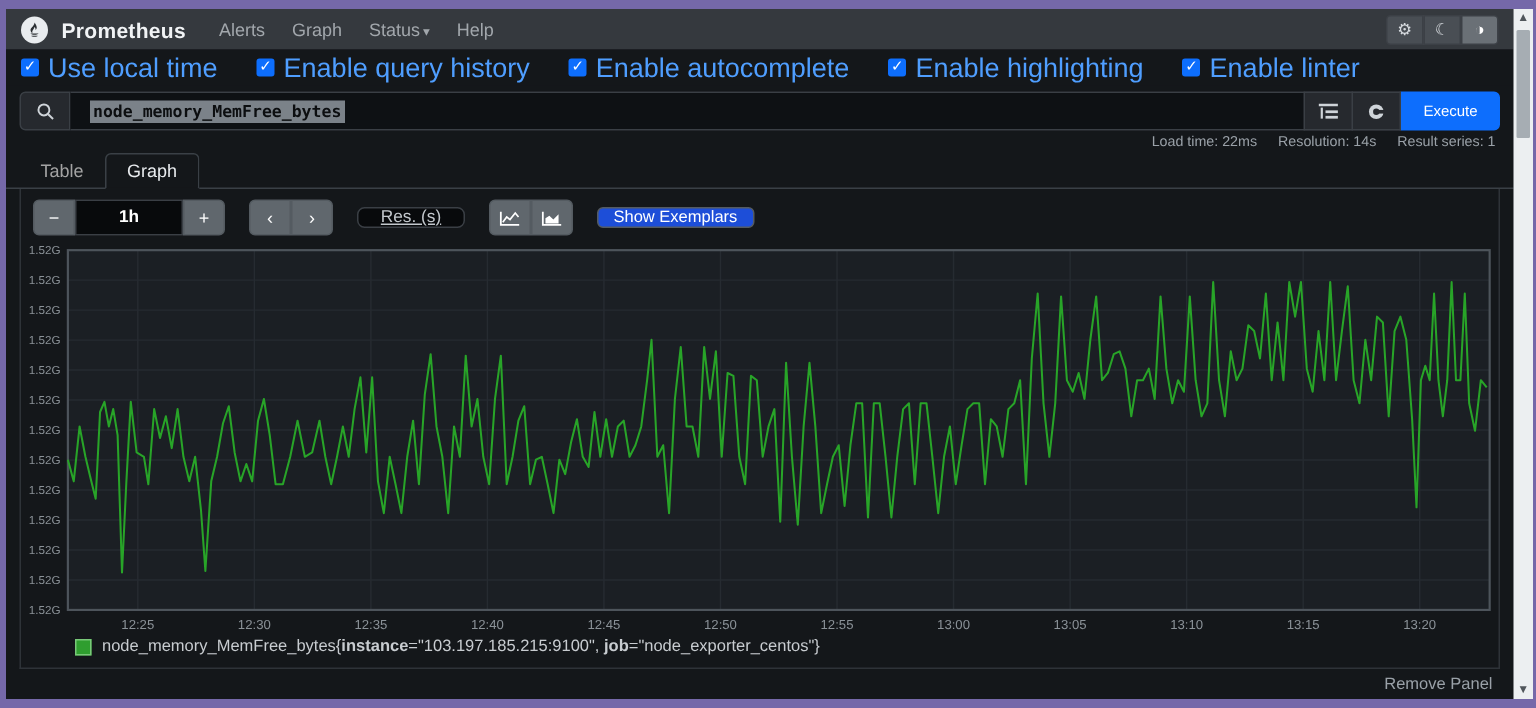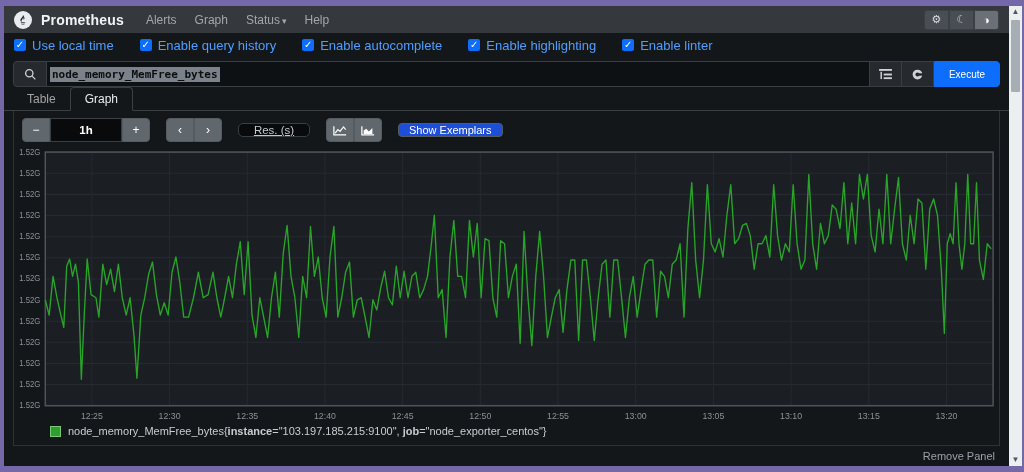--- a/index.html
+++ b/index.html
@@ -25,28 +25,28 @@
                font-size:11px; border:1px solid #3c4046; }
   .theme-btn:first-child { border-radius:3px 0 0 3px; }
   .theme-btn:last-child  { border-radius:0 3px 3px 0; background:#6a7076; color:#fff; }
 
   
   .options { height:24px; display:flex; align-items:center; padding:0 10px;
              background:#14171a; flex-shrink:0; }
   .opt { display:flex; align-items:center; margin-right:26px; }
   .cb { width:12px; height:12px; background:#0d6efd; border-radius:2px; color:#fff;
         font-size:10px; line-height:12px; text-align:center; margin-right:6px; }
-  .opt span.lbl { color:#4f9eff; font-size:13px; }
+  .opt span.lbl { color:#4f9eff; font-size:18px; }
 
   
   .query-row { display:flex; margin:4px 9px 0 9px; height:26px; flex-shrink:0; }
   .q-addon { width:34px; background:#26292e; border:1px solid #3a3f45;
              border-radius:4px 0 0 4px; display:flex; align-items:center; justify-content:center; }
   .q-input { flex:1; background:#0e1114; border:1px solid #3a3f45; border-left:none;
-             display:flex; align-items:center; padding:0 3px;
+             display:flex; align-items:center; padding:0 13px;
              font-family:"DejaVu Sans Mono", monospace; font-size:11px; }
   .q-sel { background:#7b8289; color:#0c0e10; padding:1px 2px; font-weight:700; }
   .q-btn { width:32px; background:#26292e; border:1px solid #3a3f45; border-left:none;
            display:flex; align-items:center; justify-content:center; }
   .exec-btn { width:66px; background:#0d6efd; color:#fff; border:1px solid #0d6efd;
               border-radius:0 4px 4px 0; font-size:10px; display:flex;
               align-items:center; justify-content:center; cursor:pointer; }
 
   
   .stats { height:15px; display:flex; justify-content:flex-end; align-items:center;
@@ -168,20 +168,25 @@
       <div class="q-btn">
         <svg width="13" height="13" viewBox="0 0 16 16">
             <circle cx="8" cy="8" r="6" fill="#cfd4d9"></circle>
             <circle cx="8" cy="8" r="2.6" fill="#26292e"></circle>
             <rect x="8" y="6.5" width="8" height="3" fill="#26292e"></rect>
           </svg>
       </div>
       <div class="exec-btn">Execute</div>
     </div>
 
+    <div class="stats">
+      <span>Load time: 22ms</span>
+      <span>Resolution: 14s</span>
+      <span>Result series: 1</span>
+    </div>
 
     <div class="tabbar">
       <div class="tab inactive">Table</div>
       <div class="tab active">Graph</div>
     </div>
 
     <div class="panel">
       <div class="controls">
         <div class="grp">
           <div class="gbtn">−</div>

